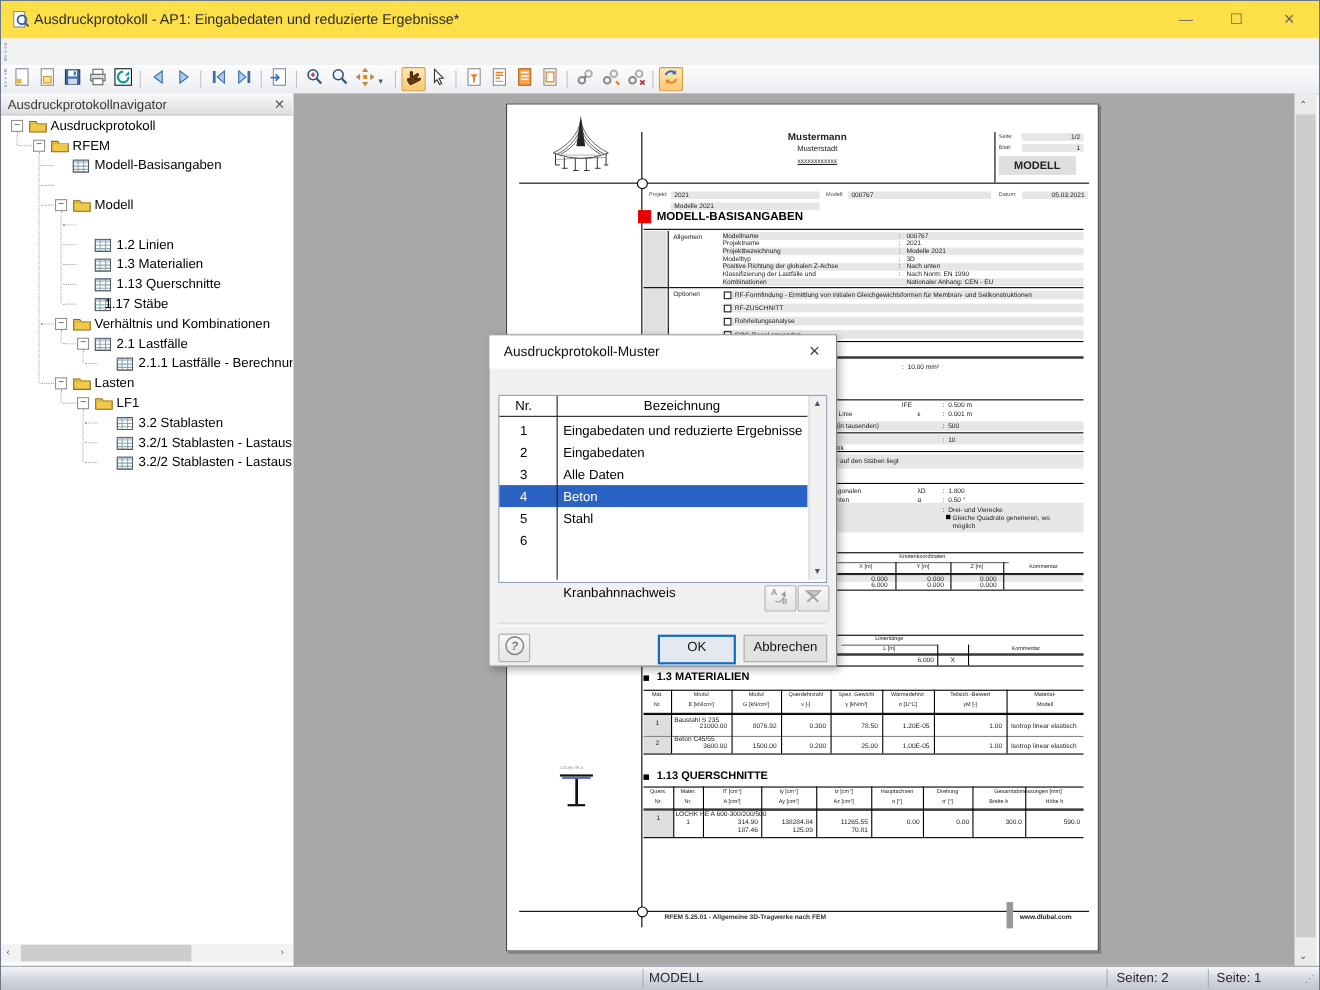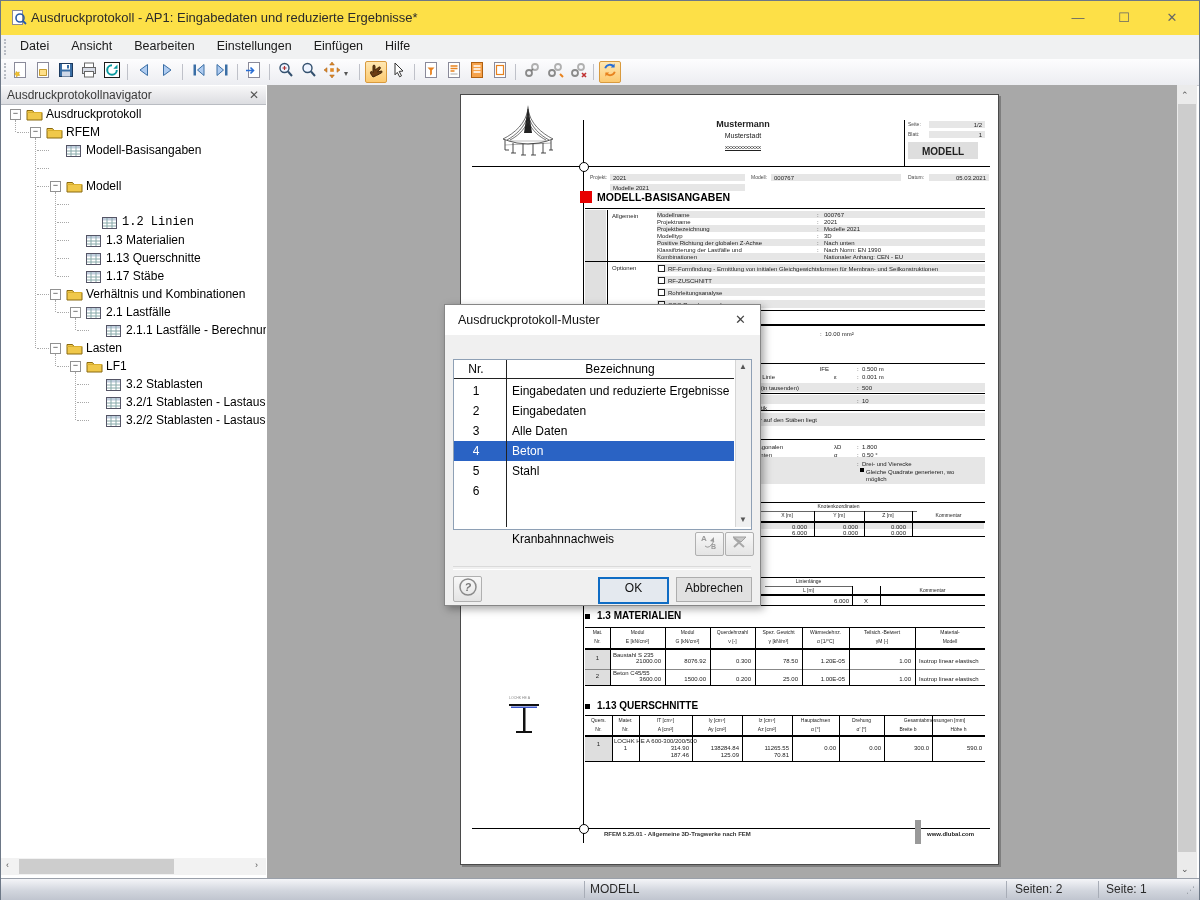--- a/index.html
+++ b/index.html
@@ -91,21 +91,20 @@
           <path d="M13 12l3 3" stroke="#2a5aa8" stroke-width="1.8"></path>
         </svg></span>
     <div class="abs title">Ausdruckprotokoll - AP1: Eingabedaten und reduzierte Ergebnisse*</div>
     <div class="abs wbtn" style="left:1062px">—</div>
     <div class="abs wbtn" style="left:1108px">☐</div>
     <div class="abs wbtn" style="left:1156px">✕</div>
   </div>
 
   <div id="menubar" class="abs">
     <div class="abs grip"></div>
-    <div id="menuitems" class="abs"><div class="mitem">Datei</div><div class="mitem">Ansicht</div><div class="mitem">Bearbeiten</div><div class="mitem">Einstellungen</div><div class="mitem">Einfügen</div><div class="mitem">Hilfe</div></div>
   </div>
 
   <div id="toolbar" class="abs">
     <div class="abs grip"></div>
     <div id="tbicons">
         <div class="tbtn abs" style="position: absolute; left: 8px;">
           <span><svg width="18" height="18">
               <rect x="3.5" y="1.5" width="11" height="15" fill="#fff" stroke="#8a8a9a"></rect>
               <path d="M5 10.5l1.6.9L8.4 11l-.6 1.8 1 1.6-1.9 0L5.6 16l-.5-1.9L3.3 13l1.6-1z" fill="#f2c12e" stroke="#c89a10" stroke-width=".5"></path>
             </svg></span>
@@ -298,21 +297,21 @@
         <div class="trow" style="position: absolute; left: 0px; top: 72px; width: 265px;">
           <div class="texp" style="position: absolute; left: 49px; top: 4px;">−</div>
           <span style="position: absolute; left: 65px; top: 3px;"><svg width="17" height="13">
               <path d="M1 2.5h5.5L8 4.5h8v7.5H1z" fill="#f0c84a" stroke="#8a6a10"></path>
               <path d="M1 4.5h15" stroke="#d8ae2e"></path>
             </svg></span>
           <div style="position: absolute; left: 85px; top: 2px; white-space: nowrap;">Modell</div>
         </div>
         <div class="tstub" style="position: absolute; left: 36px; top: 81px; width: 12px;"></div>
         <div class="tstub" style="position: absolute; left: 56px; top: 99px; width: 12px;"></div>
-        <div class="trow" style="position: absolute; left: 16px; top: 108px; width: 236px; font-family: Liberation Mono, monospace;">
+        <div class="trow" style="position: absolute; left: 0px; top: 108px; width: 236px;">
           <span style="position: absolute; left: 85px; top: 3.5px;"><svg width="15" height="12">
               <rect x="0.5" y="0.5" width="14" height="11" fill="#fff" stroke="#556"></rect>
               <rect x="0.5" y="0.5" width="14" height="3" fill="#c2cede"></rect>
               <path d="M5 .5v11M10 .5v11M.5 6h14M.5 9h14" stroke="#8aa"></path>
               <rect x="0.5" y="0.5" width="14" height="11" fill="none" stroke="#556"></rect>
             </svg></span>
           <div style="position: absolute; left: 105px; top: 2px; white-space: nowrap;">1.2 Linien</div>
         </div>
         <div class="tstub" style="position: absolute; left: 56px; top: 117px; width: 12px;"></div>
         <div class="trow" style="position: absolute; left: 0px; top: 126px; width: 265px;">
@@ -335,21 +334,21 @@
           <div style="position: absolute; left: 105px; top: 2px; white-space: nowrap;">1.13 Querschnitte</div>
         </div>
         <div class="tstub" style="position: absolute; left: 56px; top: 153px; width: 12px;"></div>
         <div class="trow" style="position: absolute; left: 0px; top: 162px; width: 265px;">
           <span style="position: absolute; left: 85px; top: 3.5px;"><svg width="15" height="12">
               <rect x="0.5" y="0.5" width="14" height="11" fill="#fff" stroke="#556"></rect>
               <rect x="0.5" y="0.5" width="14" height="3" fill="#c2cede"></rect>
               <path d="M5 .5v11M10 .5v11M.5 6h14M.5 9h14" stroke="#8aa"></path>
               <rect x="0.5" y="0.5" width="14" height="11" fill="none" stroke="#556"></rect>
             </svg></span>
-          <div style="position: absolute; left: 105px; top: 2px; white-space: nowrap;">1.17 Stäbe</div>
+          <div style="position: absolute; left: 94px; top: 2px; white-space: nowrap;">1.17 Stäbe</div>
         </div>
         <div class="tstub" style="position: absolute; left: 56px; top: 171px; width: 12px;"></div>
         <div class="trow" style="position: absolute; left: 0px; top: 180px; width: 265px;">
           <div class="texp" style="position: absolute; left: 49px; top: 4px;">−</div>
           <span style="position: absolute; left: 65px; top: 3px;"><svg width="17" height="13">
               <path d="M1 2.5h5.5L8 4.5h8v7.5H1z" fill="#f0c84a" stroke="#8a6a10"></path>
               <path d="M1 4.5h15" stroke="#d8ae2e"></path>
             </svg></span>
           <div style="position: absolute; left: 85px; top: 2px; white-space: nowrap;">Verhältnis und Kombinationen</div>
         </div>

